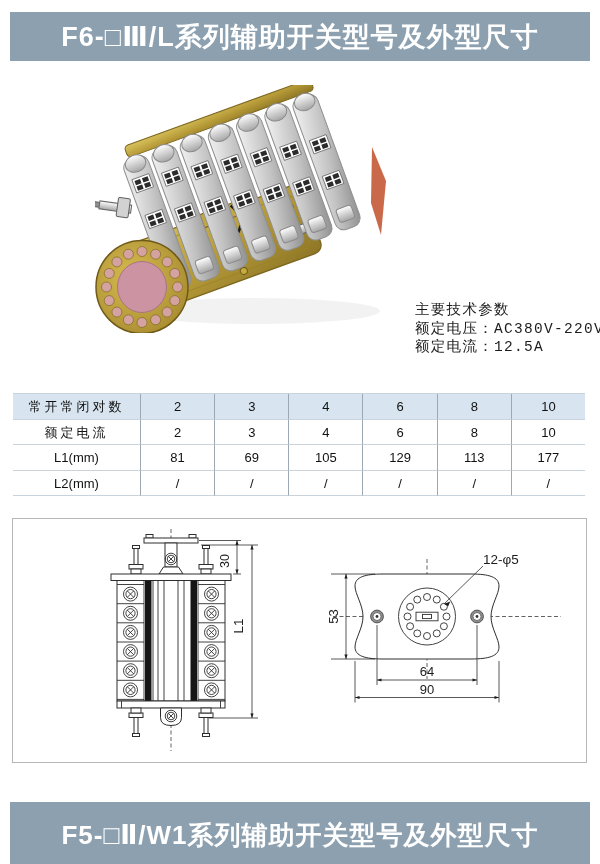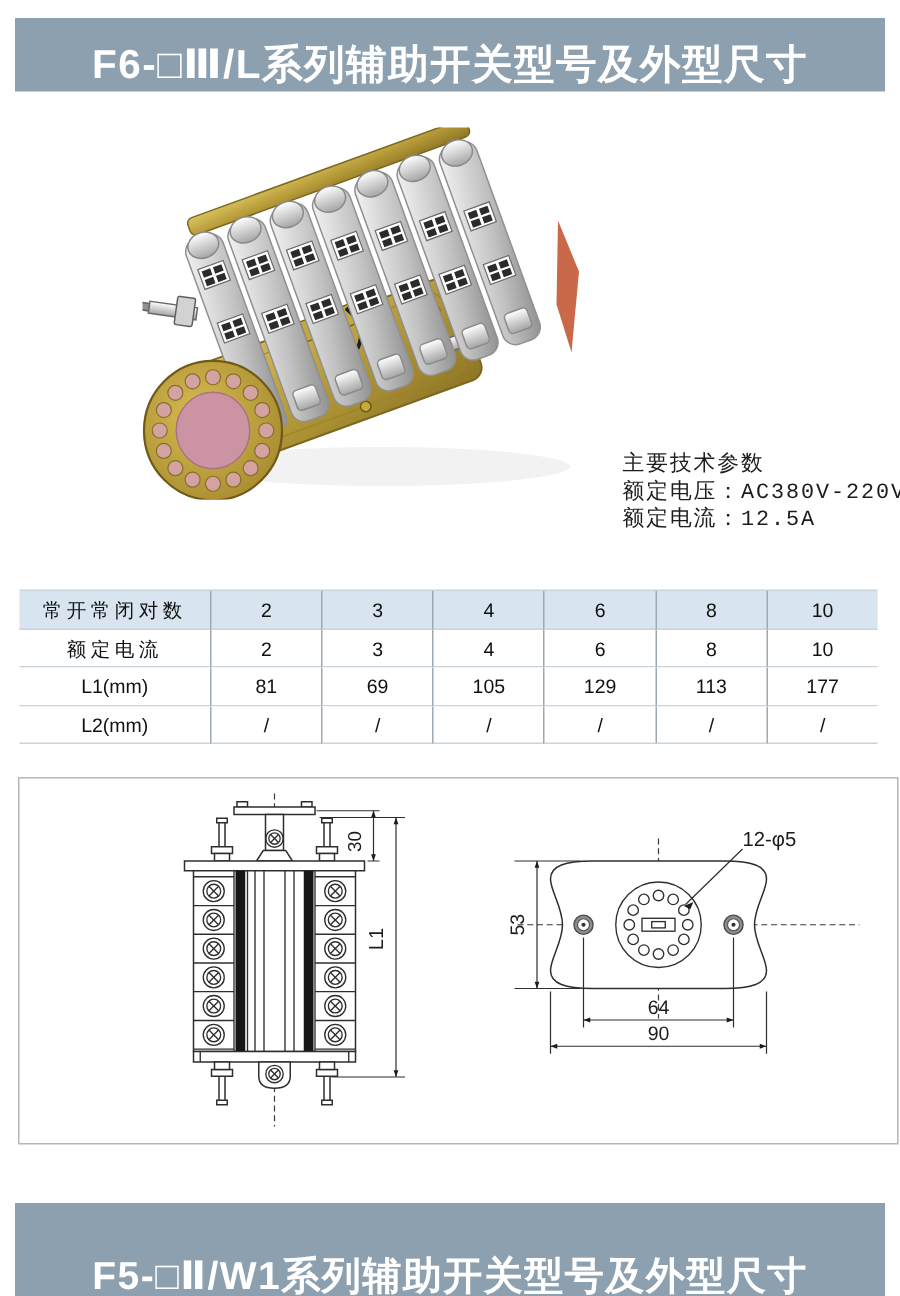--- a/index.html
+++ b/index.html
@@ -1,36 +1,36 @@
 <!DOCTYPE html>
 <html><head>
 <meta charset="utf-8">
 <style>
   html,body{margin:0;padding:0;background:#fff;}
   .page{position:relative;width:600px;height:864px;background:#fff;overflow:hidden;
         font-family:"Liberation Sans","DejaVu Sans",sans-serif;}
   .banner{position:absolute;left:10px;width:580px;background:#8ca0b0;color:#fff;
-          font-weight:bold;display:flex;align-items:flex-end;justify-content:center;
+          font-weight:bold;display:flex;align-items:center;justify-content:center;
           letter-spacing:1px;}
   .banner.top{top:12px;height:49px;font-size:27px;}
   .banner.bottom{top:802px;height:66px;font-size:26px;}
   .photo{position:absolute;left:95px;top:85px;}
   .specs{position:absolute;left:415px;top:301px;font-size:14.5px;color:#1c1c1c;
          letter-spacing:1.3px;line-height:18.5px;white-space:nowrap;font-family:Liberation Mono, monospace;}
   .dim-table{position:absolute;left:13px;top:393px;width:572px;
              display:grid;grid-template-columns:127px repeat(6,1fr);
              border-top:1.5px solid #c8d3db;font-size:13px;color:#111;}
   .tr{display:contents;}
   .cell{height:24.5px;line-height:25px;text-align:center;border-bottom:1px solid #c8d3db;
         background:#fff;}
   .cell.vline{border-left:1px solid #9ca8b2;}
   .cell.head{background:#d8e5f0;}
   .cell.zh{letter-spacing:3px;}
   .drawing{position:absolute;left:12px;top:518px;width:573px;height:243px;
-           border:1px solid #b6b6b6;background:#fff;padding-left:12px;}
+           border:1px solid #b6b6b6;background:#fff;}
   .drawing svg{display:block;}
   .drawing text{font-family:"Liberation Sans","DejaVu Sans",sans-serif;fill:#1c1c1c;}
   svg .ln{stroke:#2e2e2e;stroke-width:0.9;fill:none;}
   svg .shp{stroke:#2e2e2e;stroke-width:1;fill:#fff;}
   svg .bar{fill:#161616;stroke:none;}
   svg .dash{stroke:#3a3a3a;stroke-width:0.8;fill:none;stroke-dasharray:4 2.5;}
   svg .dim{stroke:#2e2e2e;stroke-width:0.8;fill:none;}
   svg .arr{fill:#1c1c1c;stroke:none;}
 </style>
 </head>

